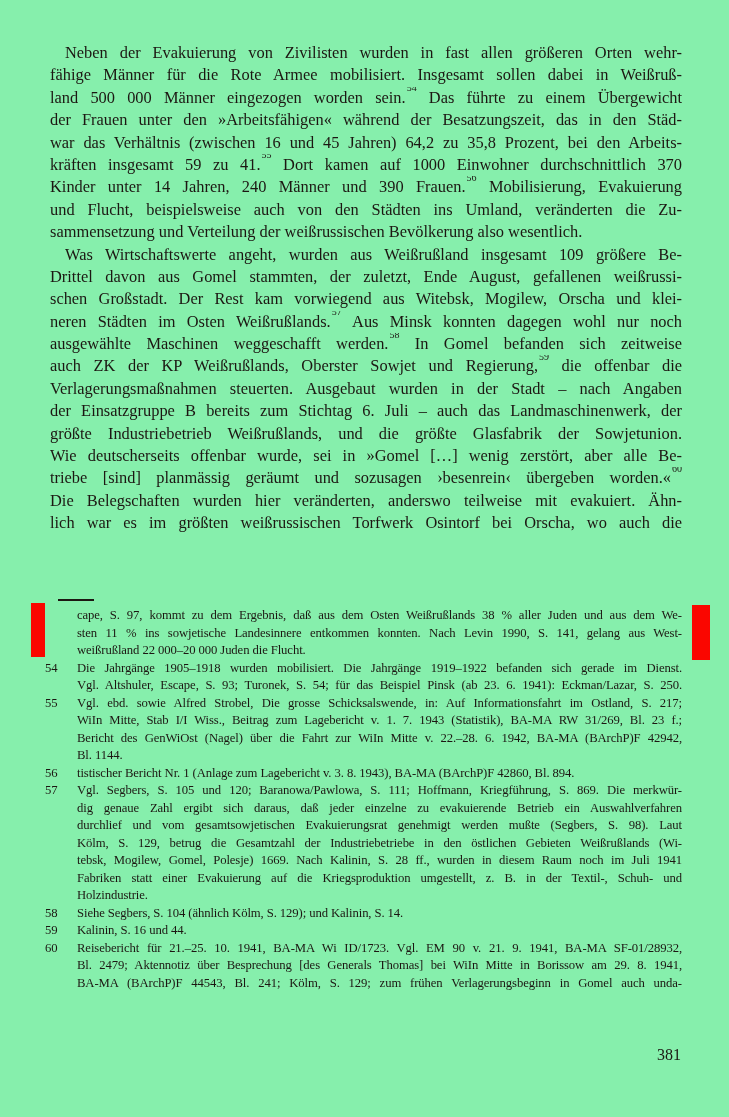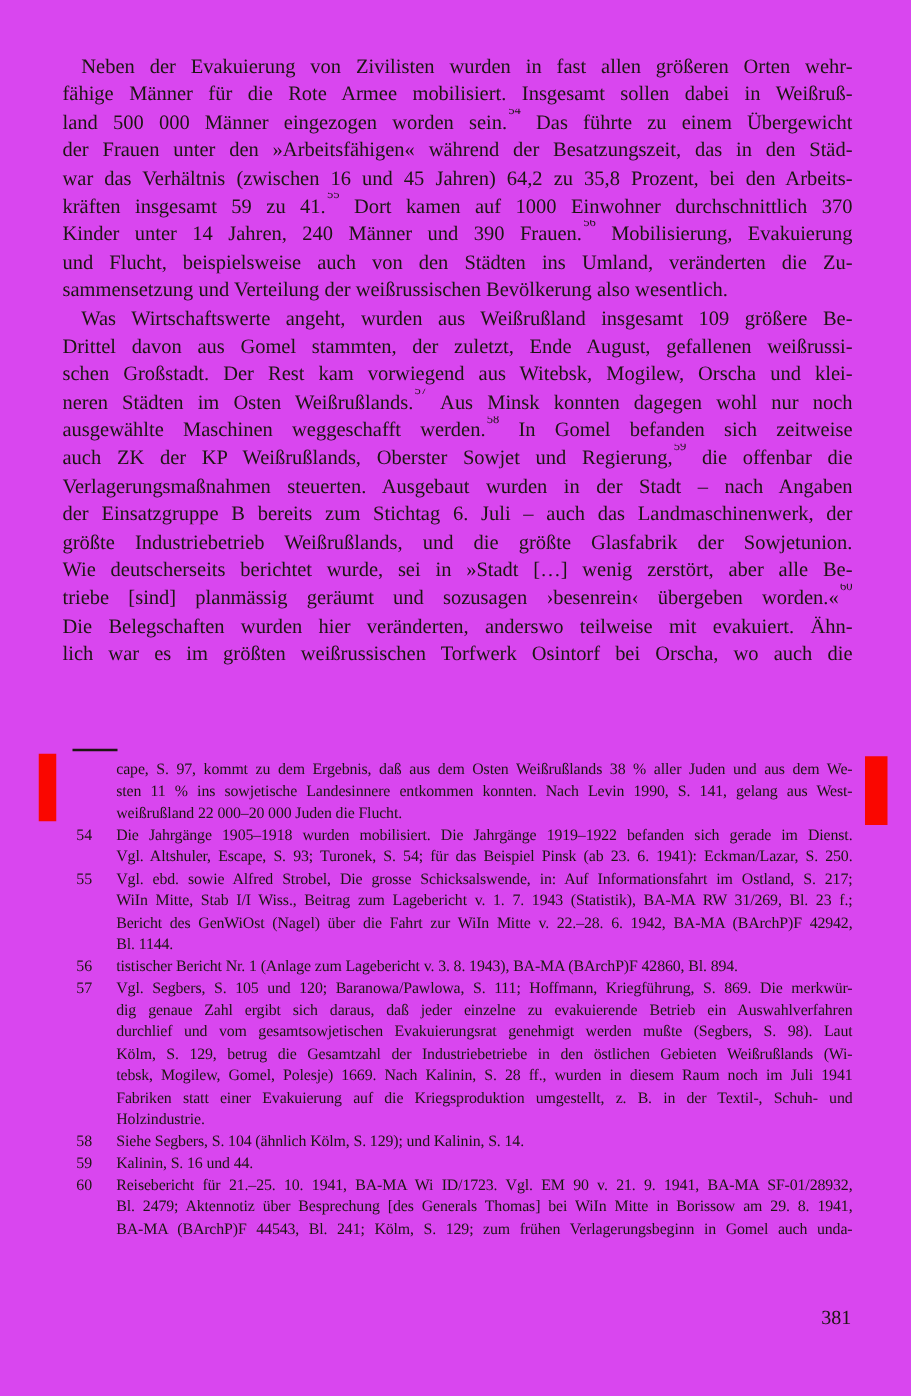--- a/index.html
+++ b/index.html
@@ -1,35 +1,35 @@
 <!DOCTYPE html>
 <html><head>
 <meta charset="utf-8">
 <style>
   html,body{margin:0;padding:0;background:#fdfdfb;}
   .page{
     position:relative;
     width:729px;height:1117px;
-    background:#d946ef;
+    background:#86efac;
     color:#1c1712;
     font-family:"Liberation Serif","DejaVu Serif",serif;
     overflow:hidden;
   }
   .main-text{position:absolute;left:50px;top:42px;width:632px;}
   .paragraph{margin:0;}
   .tline{
     font-size:16.4px;line-height:22.4px;height:22.4px;overflow:hidden;
     text-align:justify;text-align-last:justify;white-space:normal;
   }
   .tline.lastline{text-align-last:left;}
   .tline.indent{text-indent:15px;}
   .fnref{font-size:10px;line-height:0;position:relative;top:-5px;margin-left:1px;}
   .fn-separator{position:absolute;left:58px;top:599px;width:36px;height:2px;background:#1c1712;}
   .footnotes{position:absolute;left:45px;top:607px;width:637px;}
-  .fn-row{display:flex;padding-left:16px;}
+  .fn-row{display:flex;}
   .fn-num{flex:0 0 32px;width:32px;font-size:12.7px;line-height:17.5px;}
   .fn-text{flex:1;min-width:0;}
   .fline{
     font-size:12.7px;line-height:17.5px;height:17.5px;overflow:hidden;
     text-align:justify;text-align-last:justify;letter-spacing:-0.1px;
   }
   .fline.lastline{text-align-last:left;}
   .marker{position:absolute;background:var(--marker-red,#fa0600);}
   .marker-left{left:31px;top:603px;width:14px;height:54px;}
   .marker-right{left:692px;top:605px;width:18px;height:55px;}
@@ -54,21 +54,21 @@
       <div class="paragraph">
         <div class="tline indent">Was Wirtschaftswerte angeht, wurden aus Weißrußland insgesamt 109 größere Be-</div>
         <div class="tline">Drittel davon aus Gomel stammten, der zuletzt, Ende August, gefallenen weißrussi-</div>
         <div class="tline">schen Großstadt. Der Rest kam vorwiegend aus Witebsk, Mogilew, Orscha und klei-</div>
         <div class="tline">neren Städten im Osten Weißrußlands.<sup class="fnref">57</sup> Aus Minsk konnten dagegen wohl nur noch</div>
         <div class="tline">ausgewählte Maschinen weggeschafft werden.<sup class="fnref">58</sup> In Gomel befanden sich zeitweise</div>
         <div class="tline">auch ZK der KP Weißrußlands, Oberster Sowjet und Regierung,<sup class="fnref">59</sup> die offenbar die</div>
         <div class="tline">Verlagerungsmaßnahmen steuerten. Ausgebaut wurden in der Stadt – nach Angaben</div>
         <div class="tline">der Einsatzgruppe B bereits zum Stichtag 6. Juli – auch das Landmaschinenwerk, der</div>
         <div class="tline">größte Industriebetrieb Weißrußlands, und die größte Glasfabrik der Sowjetunion.</div>
-        <div class="tline">Wie deutscherseits berichtet wurde, sei in »Stadt […] wenig zerstört, aber alle Be-</div>
+        <div class="tline">Wie deutscherseits offenbar wurde, sei in »Gomel […] wenig zerstört, aber alle Be-</div>
         <div class="tline">triebe [sind] planmässig geräumt und sozusagen ›besenrein‹ übergeben worden.«<sup class="fnref">60</sup></div>
         <div class="tline">Die Belegschaften wurden hier veränderten, anderswo teilweise mit evakuiert. Ähn-</div>
         <div class="tline">lich war es im größten weißrussischen Torfwerk Osintorf bei Orscha, wo auch die</div>
       </div>
     </div>
 
   <div class="marker marker-left"></div>
   <div class="marker marker-right"></div>
 
   <div class="fn-separator"></div>

